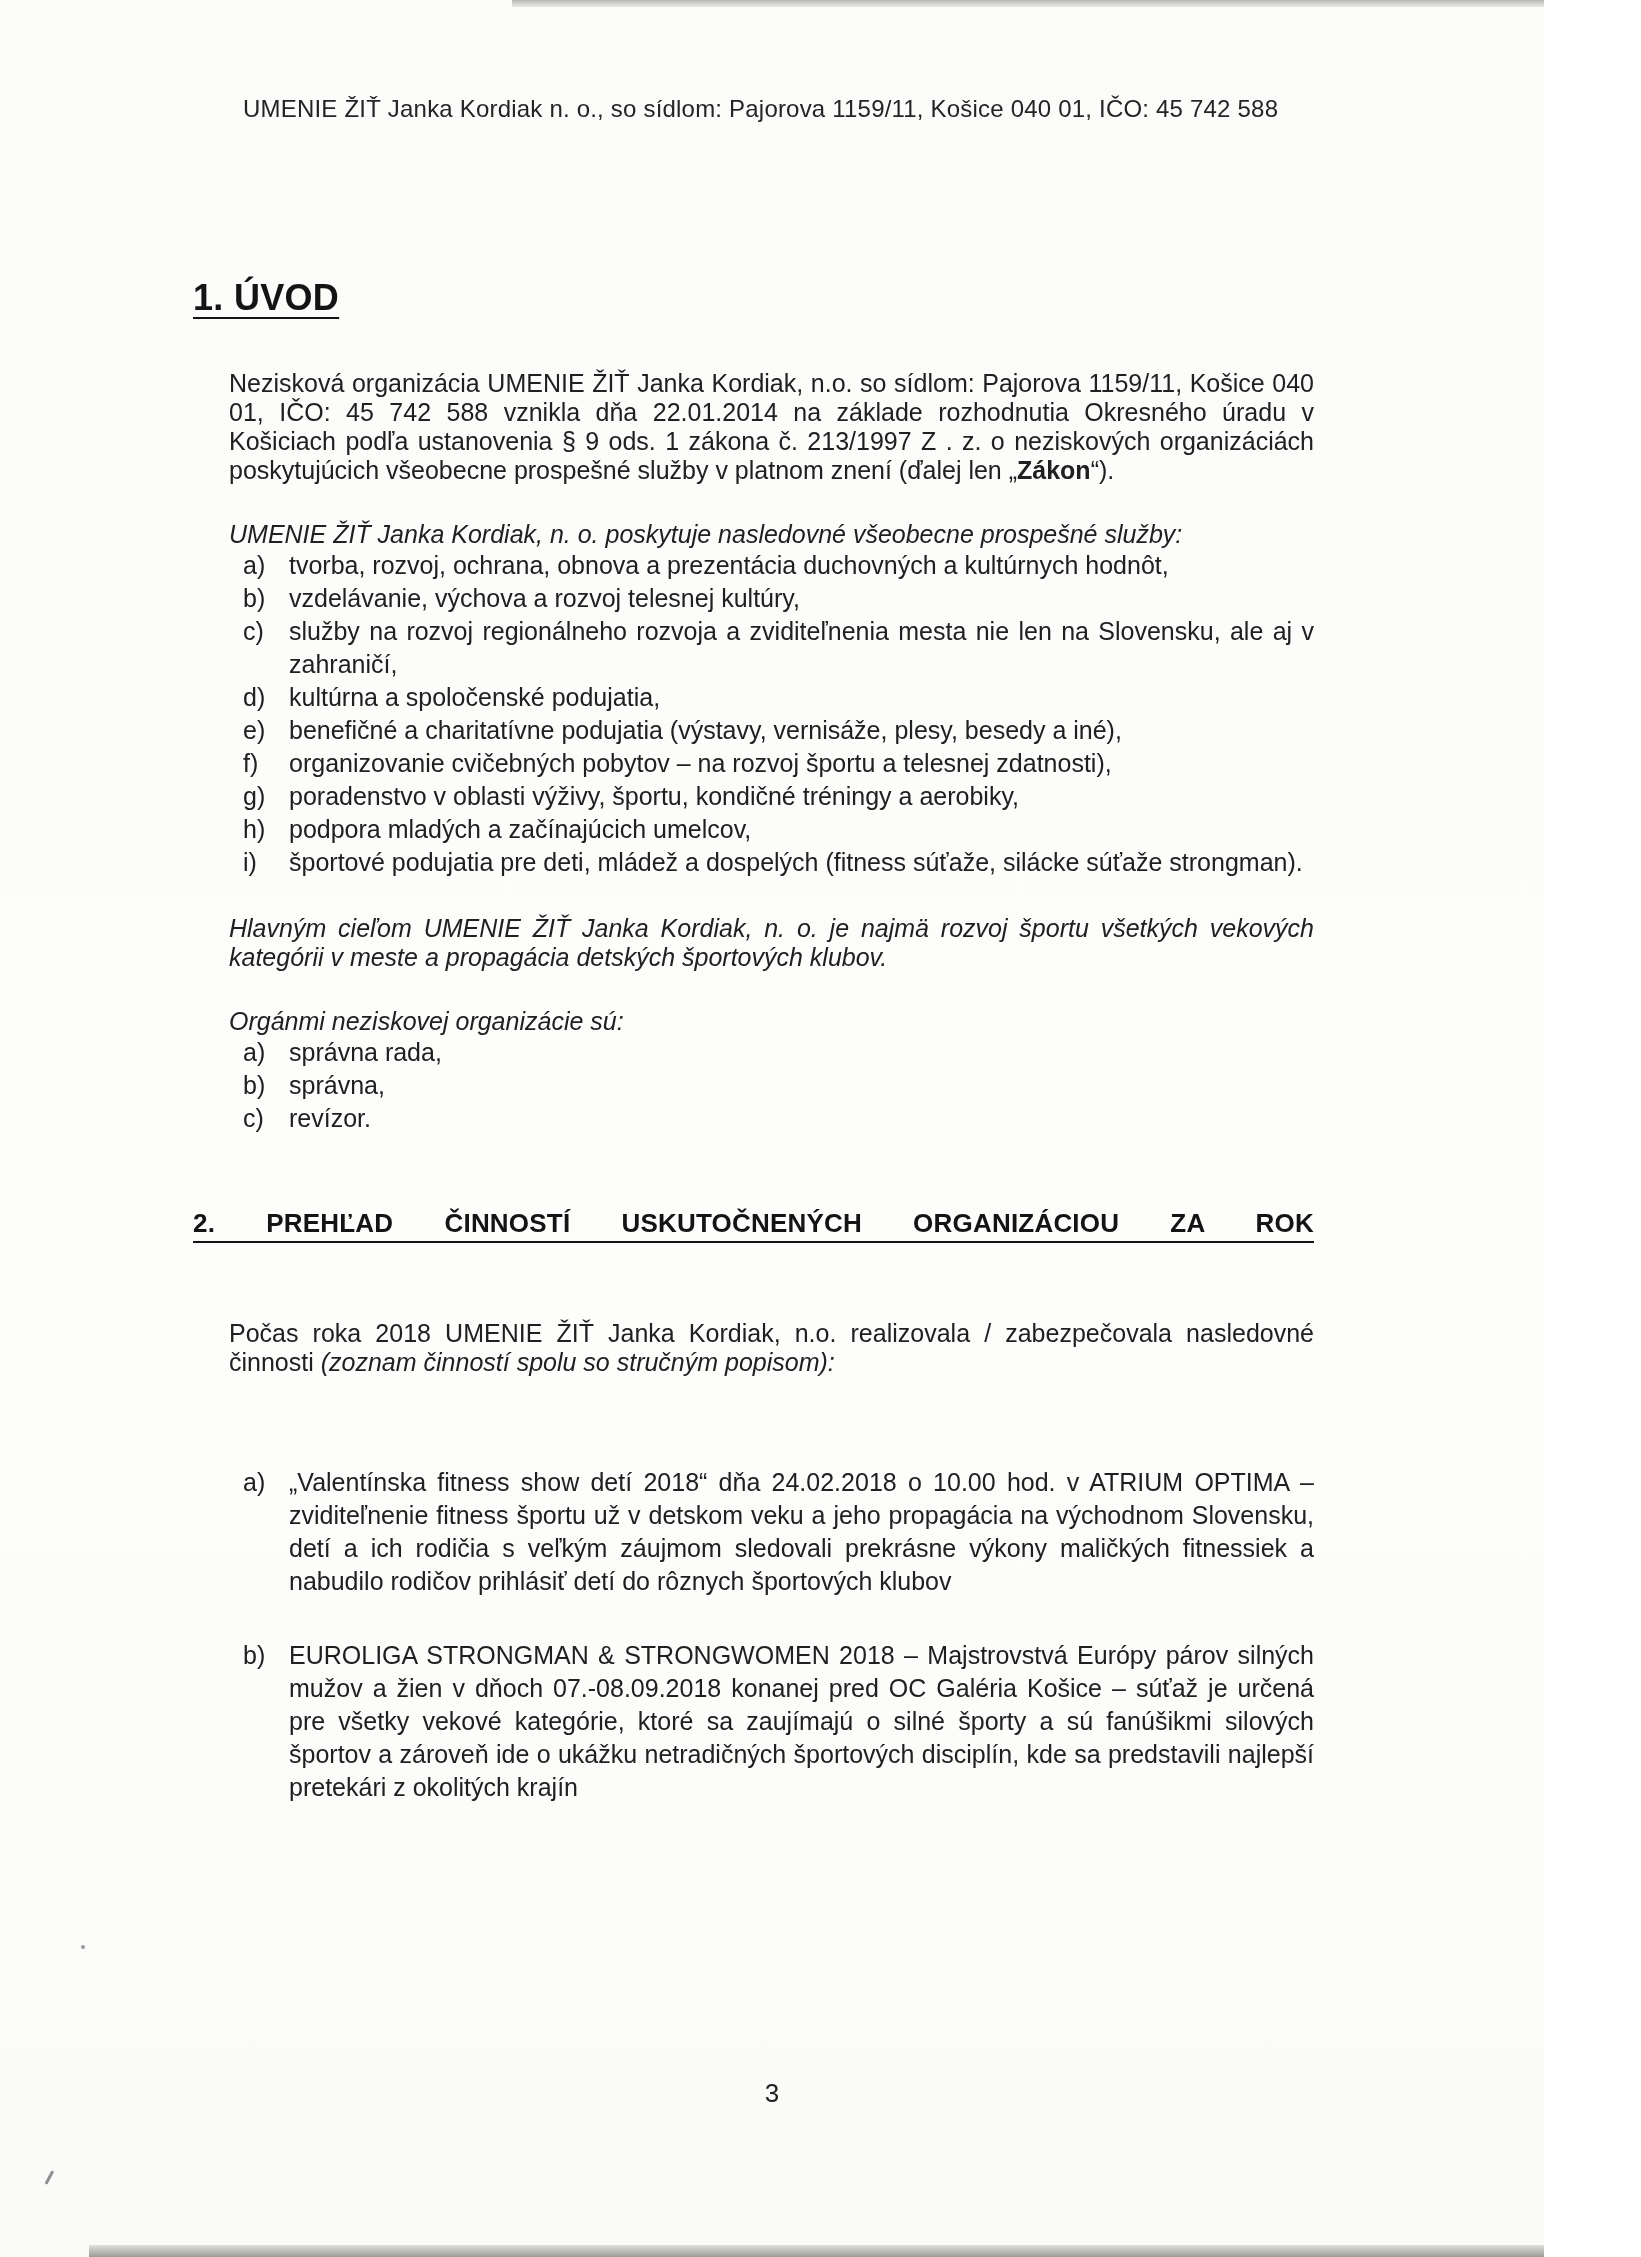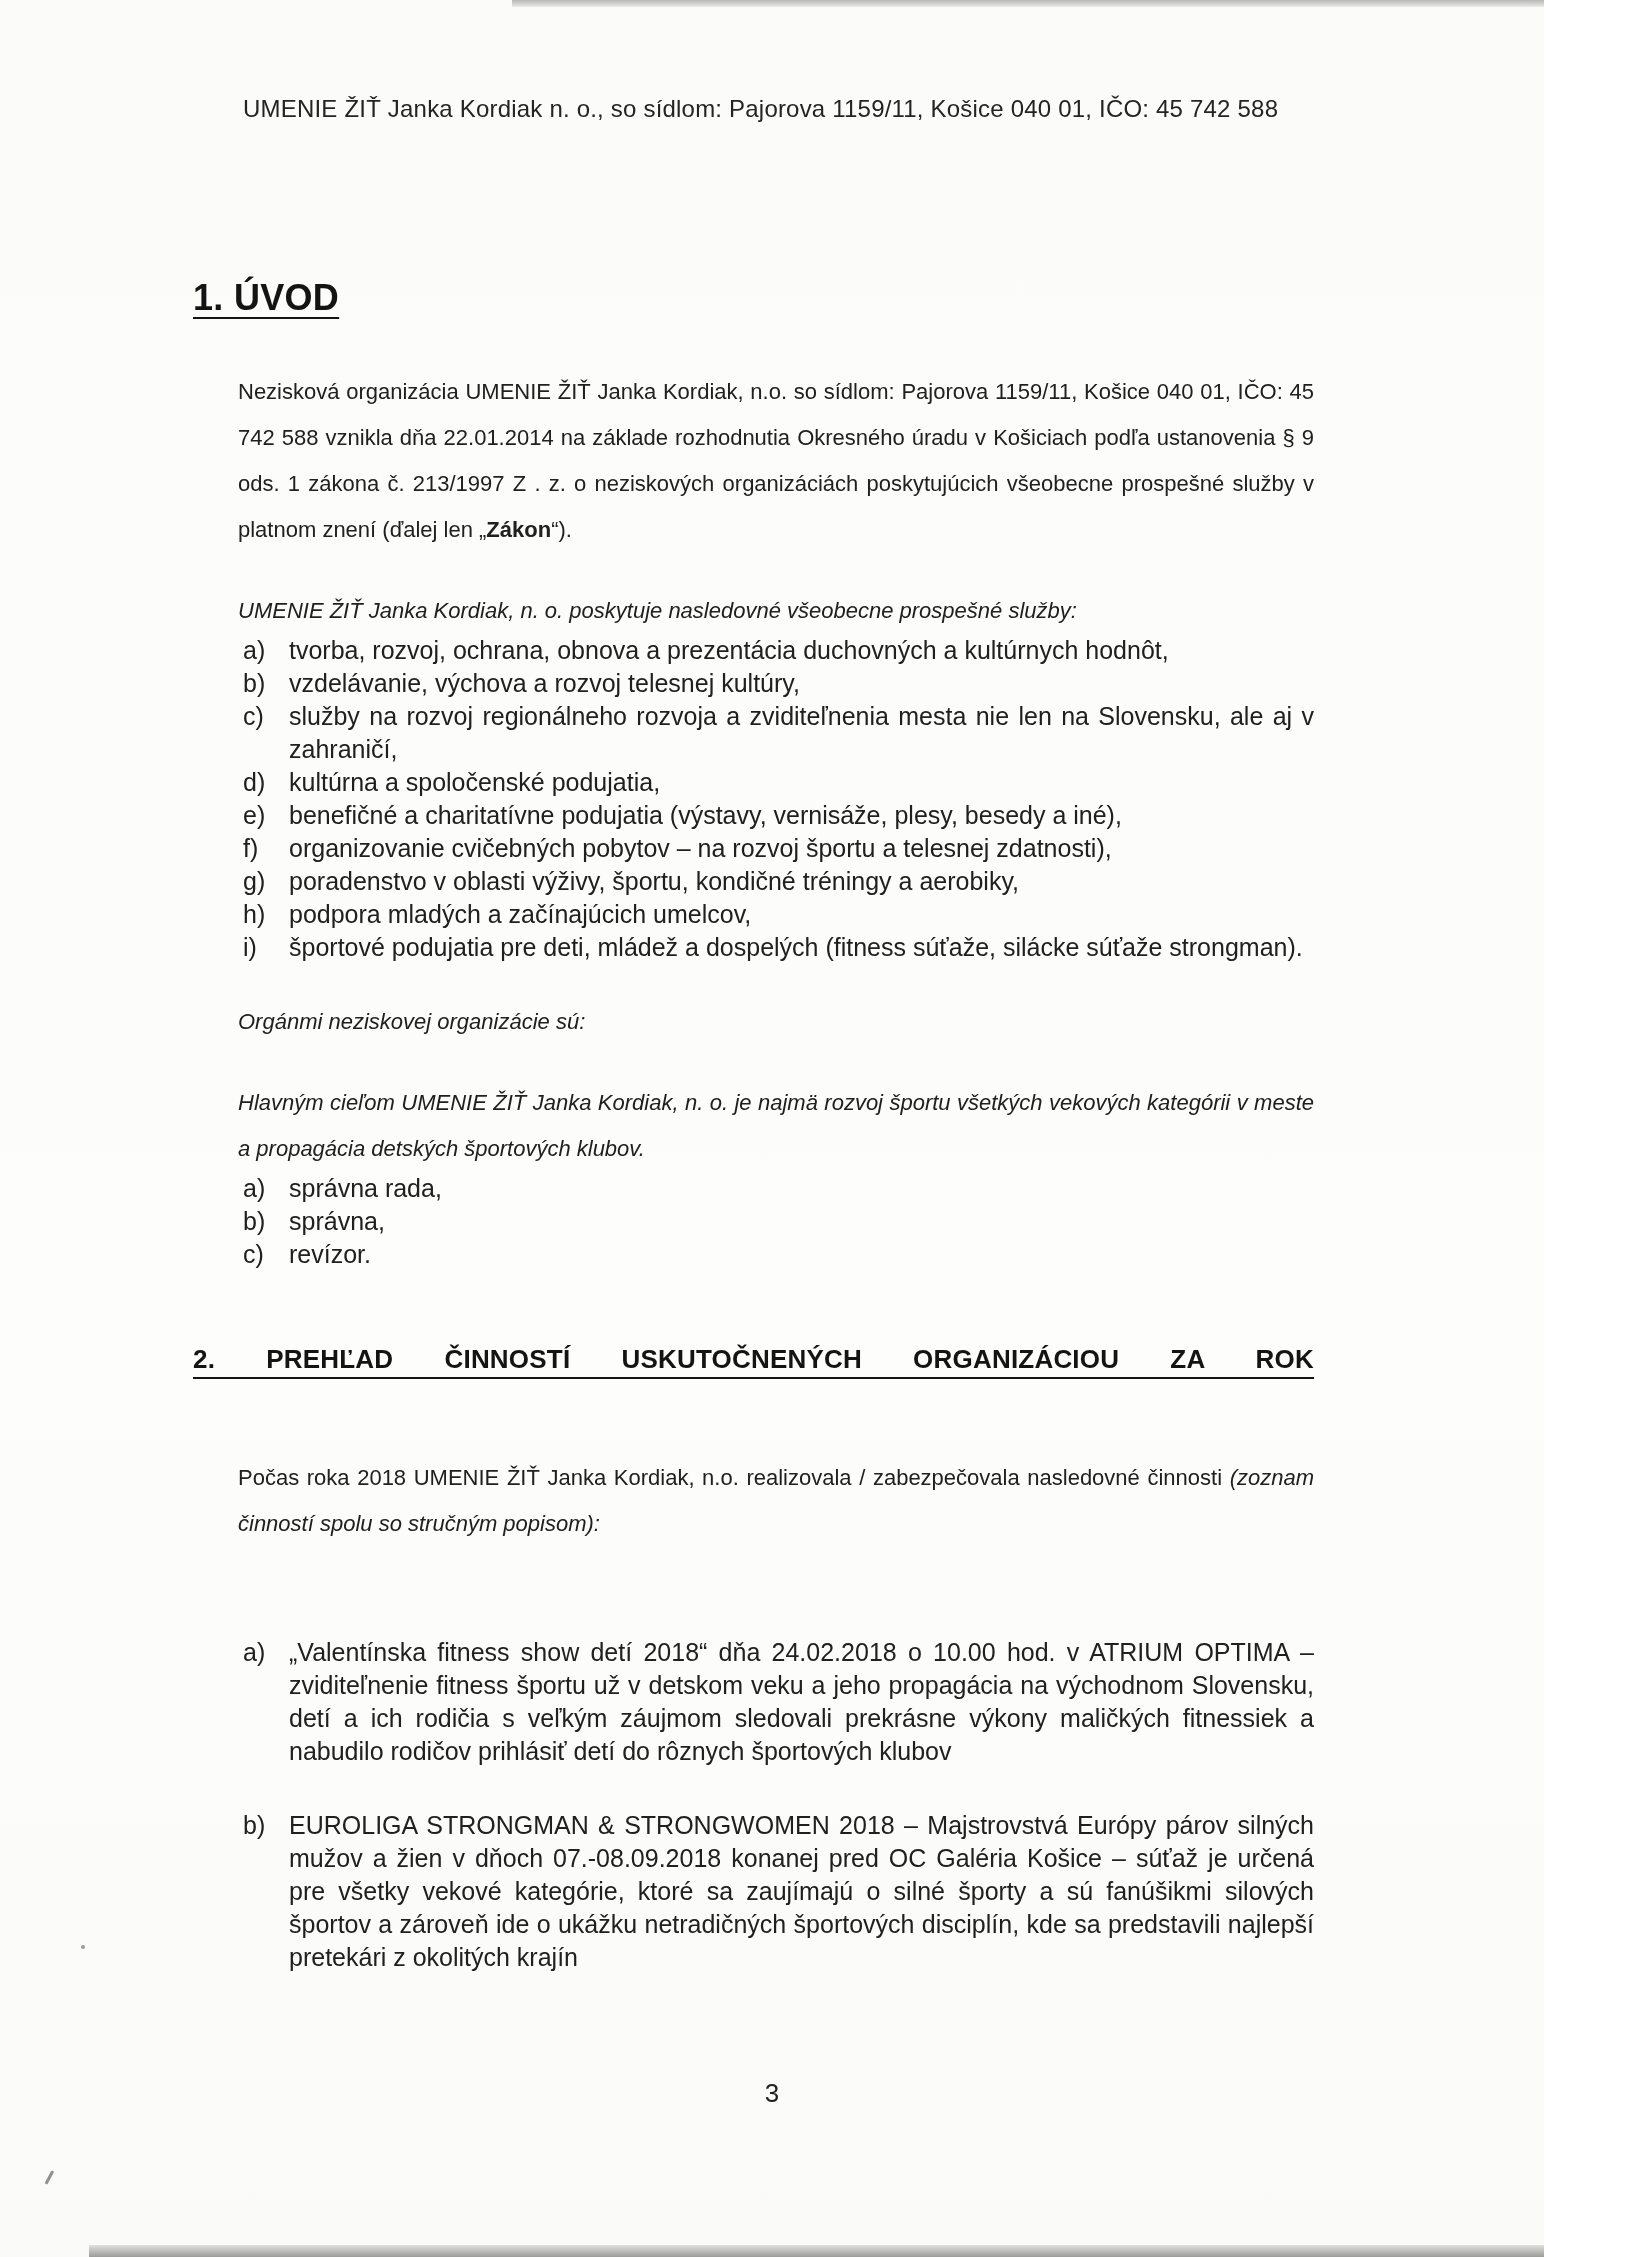--- a/index.html
+++ b/index.html
@@ -24,22 +24,22 @@
   h1.sec {
     margin-top:154px;
     font-size:36px; font-weight:700; color:#141414;
     text-decoration:underline;
     text-underline-offset:6.8px;
     text-decoration-thickness:2.4px;
     letter-spacing:0.3px;
   }
 
   .para {
-    margin-left:45px;
-    font-size:22px; line-height:46px;
+    margin-left:36px;
+    font-size:25px; line-height:29px;
     text-align:justify; color:#202020;
   }
   .p-top-lg { margin-top:50px; }
   .p-top    { margin-top:35px;font-style:italic; }
 
   .list { margin-left:50px; }
   .li { display:flex; font-size:25px; line-height:33px; color:#202020; }
   .li-label { flex:0 0 46px; }
   .li-text  { flex:1; text-align:justify; }
   .li-gap   { margin-top:41px; }
@@ -127,23 +127,23 @@
       <div class="li">
         <span class="li-label">h)</span>
         <span class="li-text">podpora mladých a začínajúcich umelcov,</span>
       </div>
       <div class="li">
         <span class="li-label">i)</span>
         <span class="li-text">športové podujatia pre deti, mládež a dospelých (fitness súťaže, silácke súťaže strongman).</span>
       </div>
     </div>
 
+    <p class="para p-top">Hlavným cieľom UMENIE ŽIŤ Janka Kordiak, n. o. je najmä rozvoj športu všetkých vekových kategórii v meste a propagácia detských športových klubov.</p>
+
     <p class="para p-top">Orgánmi neziskovej organizácie sú:</p>
-
-    <p class="para p-top">Hlavným cieľom UMENIE ŽIŤ Janka Kordiak, n. o. je najmä rozvoj športu všetkých vekových kategórii v meste a propagácia detských športových klubov.</p>
 
     <div class="list">
       <div class="li">
         <span class="li-label">a)</span>
         <span class="li-text">správna rada,</span>
       </div>
       <div class="li">
         <span class="li-label">b)</span>
         <span class="li-text">správna,</span>
       </div>

